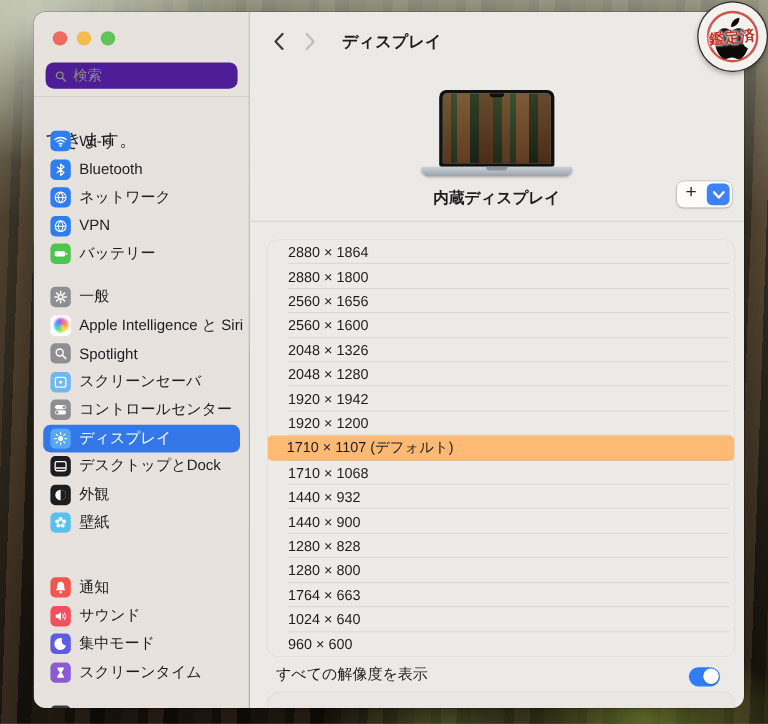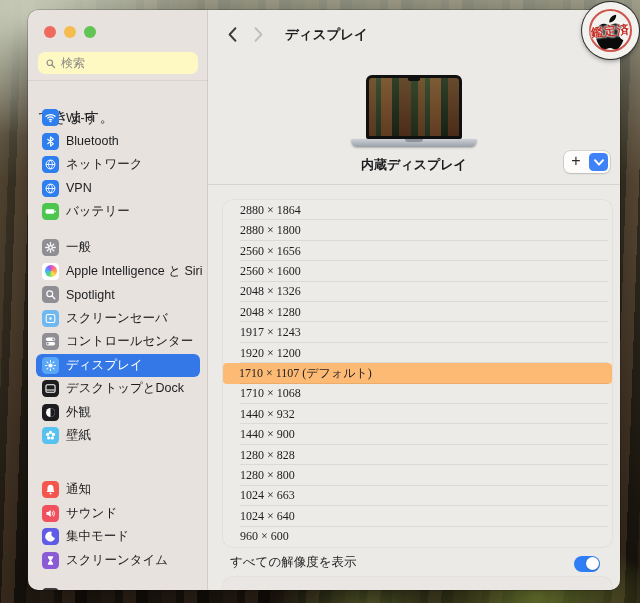--- a/index.html
+++ b/index.html
@@ -17,21 +17,21 @@
   }
   .window {
     position:absolute; left:28px; top:10px; width:592px; height:580px;
     border-radius:10px; overflow:hidden; display:flex;
     box-shadow:0 22px 55px rgba(0,0,0,.55), 0 0 0 .5px rgba(0,0,0,.35);
   }
   
   .sidebar { position:relative; width:180px; height:100%; background:#e7e2de; border-right:1px solid rgba(0,0,0,.09); flex:none; }
   .traffic { position:absolute; left:16px; top:16px; display:flex; gap:8px; }
   .tl { width:12px; height:12px; border-radius:50%; display:inline-block; }
-  .search { position:absolute; left:10px; top:42px; width:160px; height:22px; background:#fef9c3; border-radius:7px; display:flex; align-items:center; gap:5px; padding:0 7px; }
+  .search { position:absolute; left:10px; top:42px; width:160px; height:22px; background:#4c1d95; border-radius:7px; display:flex; align-items:center; gap:5px; padding:0 7px; }
   .search .s-ph { color:#8d8984; font-size:12px; }
   .search svg { width:11px; height:11px; flex:none; }
   .acct-note { position:absolute; left:10px; top:76px; font-size:15px; color:#2b2b2d;margin-top:22px; }
   .side-div { position:absolute; left:0; top:70px; width:180px; height:1px; background:rgba(0,0,0,.07); }
   .side-group { position:absolute; left:8px; width:164px; }
   .side-row { height:23.5px; display:flex; align-items:center; gap:7px; padding:0 6px; border-radius:6px; cursor:default; }
   .side-row .label { font-size:12.5px; white-space:nowrap; }
   .side-row.selected { color:#fff; }
   .tile { width:17px; height:17px; border-radius:4.2px; flex:none; display:flex; align-items:center; justify-content:center; overflow:hidden; }
   .tile svg { width:13px; height:13px; display:block; }
@@ -57,21 +57,20 @@
   .add-group { position:absolute; left:356px; top:141px; width:46px; height:22px; background:#fdfcfb; border-radius:6px; box-shadow:0 0 0 .5px rgba(0,0,0,.18), 0 1px 2px rgba(0,0,0,.12); }
   .add-plus { position:absolute; left:0; top:0; width:24px; height:22px; text-align:center; line-height:20px; font-size:16px; color:#2b2b2d; }
   .add-chevron { position:absolute; right:2px; top:2px; width:19px; height:18px; border-radius:4.5px; display:flex; align-items:center; justify-content:center; }
   .add-chevron svg { width:10px; height:7px; }
   .pane-sep { position:absolute; left:0; top:174px; width:100%; height:1px; background:#d8d4d1; }
   
   .res-card {
     position:absolute; left:15px; top:190px; width:389px; height:347px;
     background:#edebe8; border-radius:9px; box-shadow:0 0 0 .5px rgba(0,0,0,.07);
     overflow:hidden;
-    font-family:Liberation Serif, serif;
   }
   .res-row { position:relative; height:20.41px; display:flex; align-items:center; padding-left:17px; font-size:12px; }
   .res-row:not(:last-child)::after { content:""; position:absolute; left:17px; right:4px; bottom:0; height:1px; background:rgba(0,0,0,.07); }
   .res-row.selected { background:#fdba74; border-radius:4px;padding-left:16px; }
   .show-all { position:absolute; left:22px; top:544px; font-size:12.5px; }
   .toggle { position:absolute; left:366px; top:546px; width:26px; height:15.5px; border-radius:8px; }
   .toggle .knob { position:absolute; top:1.25px; right:1.25px; width:13px; height:13px; border-radius:50%; background:#fff; box-shadow:0 .5px 1.5px rgba(0,0,0,.3); }
   .peek-card { position:absolute; left:15px; top:567px; width:389px; height:20px; background:#e9e6e3; border-radius:9px 9px 0 0; box-shadow:0 0 0 .5px rgba(0,0,0,.07); }
   
   .stamp { position:absolute; left:582px; top:2px; width:57px; height:57px; border-radius:50%; background:#f4f2ee; box-shadow:0 0 0 1px #2a2a2a, 0 2px 5px rgba(0,0,0,.4); display:flex; align-items:center; justify-content:center; }
@@ -338,21 +337,21 @@
         <div class="res-row">
           <span>2560 × 1600</span>
         </div>
         <div class="res-row">
           <span>2048 × 1326</span>
         </div>
         <div class="res-row">
           <span>2048 × 1280</span>
         </div>
         <div class="res-row">
-          <span>1917 × 1243</span>
+          <span>1920 × 1942</span>
         </div>
         <div class="res-row">
           <span>1920 × 1200</span>
         </div>
         <div class="res-row selected">
           <span>1710 × 1107 (デフォルト)</span>
         </div>
         <div class="res-row">
           <span>1710 × 1068</span>
         </div>
@@ -362,21 +361,21 @@
         <div class="res-row">
           <span>1440 × 900</span>
         </div>
         <div class="res-row">
           <span>1280 × 828</span>
         </div>
         <div class="res-row">
           <span>1280 × 800</span>
         </div>
         <div class="res-row">
-          <span>1024 × 663</span>
+          <span>1764 × 663</span>
         </div>
         <div class="res-row">
           <span>1024 × 640</span>
         </div>
         <div class="res-row">
           <span>960 × 600</span>
         </div>
       </div>
 
     <div class="show-all">すべての解像度を表示</div>

